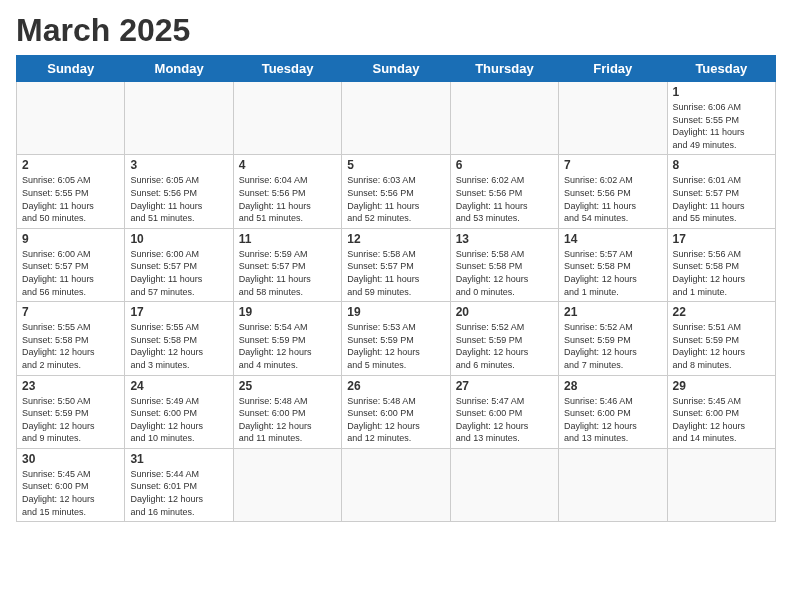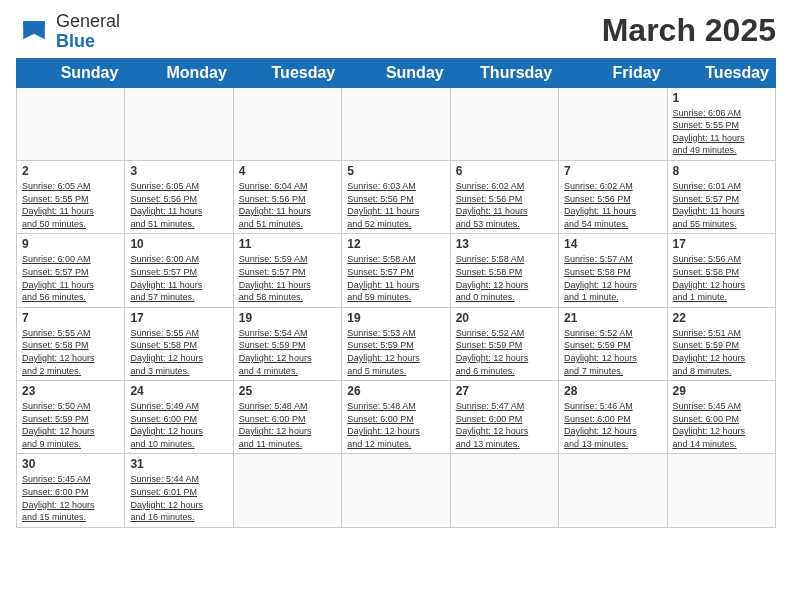--- a/index.html
+++ b/index.html
@@ -52,23 +52,23 @@
       color: #333;
     }
     .calendar {
       width: 100%;
       border-collapse: collapse;
       border: 1px solid #ccc;
     }
     .calendar th {
       background: #1a6eb5;
       color: #fff;
-      font-size: 16px;
-      font-weight: bold;
-      text-align: right;
+      font-size: 13px;
+      font-weight: bold;
+      text-align: center;
       padding: 5px 6px;
       border: 1px solid #1a6eb5;
     }
     .calendar td {
       vertical-align: top;
       border: 1px solid #ccc;
       padding: 3px 5px;
       width: calc(100% / 7);
       min-height: 70px;
       font-size: 9.5px;
@@ -77,42 +77,30 @@
     .day-number {
       font-size: 12px;
       font-weight: bold;
       margin-bottom: 2px;
       color: #333;
     }
     .day-info {
       font-size: 9px;
       line-height: 1.4;
       color: #333;
-      text-decoration: underline;
     }
     .empty-cell {
       background: #f9f9f9;
     }
   </style>
 </head>
 <body>
 
 <div class="page">
   <div class="header">
-    <div class="logo">
-      <svg class="logo-icon" viewBox="0 0 40 40">
-        <rect x="0" y="0" width="40" height="40" fill="white"></rect>
-
-        <polygon points="8,8 32,8 32,28 20,22 8,28" fill="#1a6eb5"></polygon>
-        <polygon points="8,8 32,8 32,14 8,14" fill="#1a6eb5"></polygon>
-      </svg>
-      <div class="logo-text">
-        General<br><span>Blue</span>
-      </div>
-    </div>
     <div class="title-block">
       <div class="month-title">March 2025</div>
     </div>
   </div>
 
   <table class="calendar">
     <thead>
       <tr>
         <th>Sunday</th>
         <th>Monday</th>

